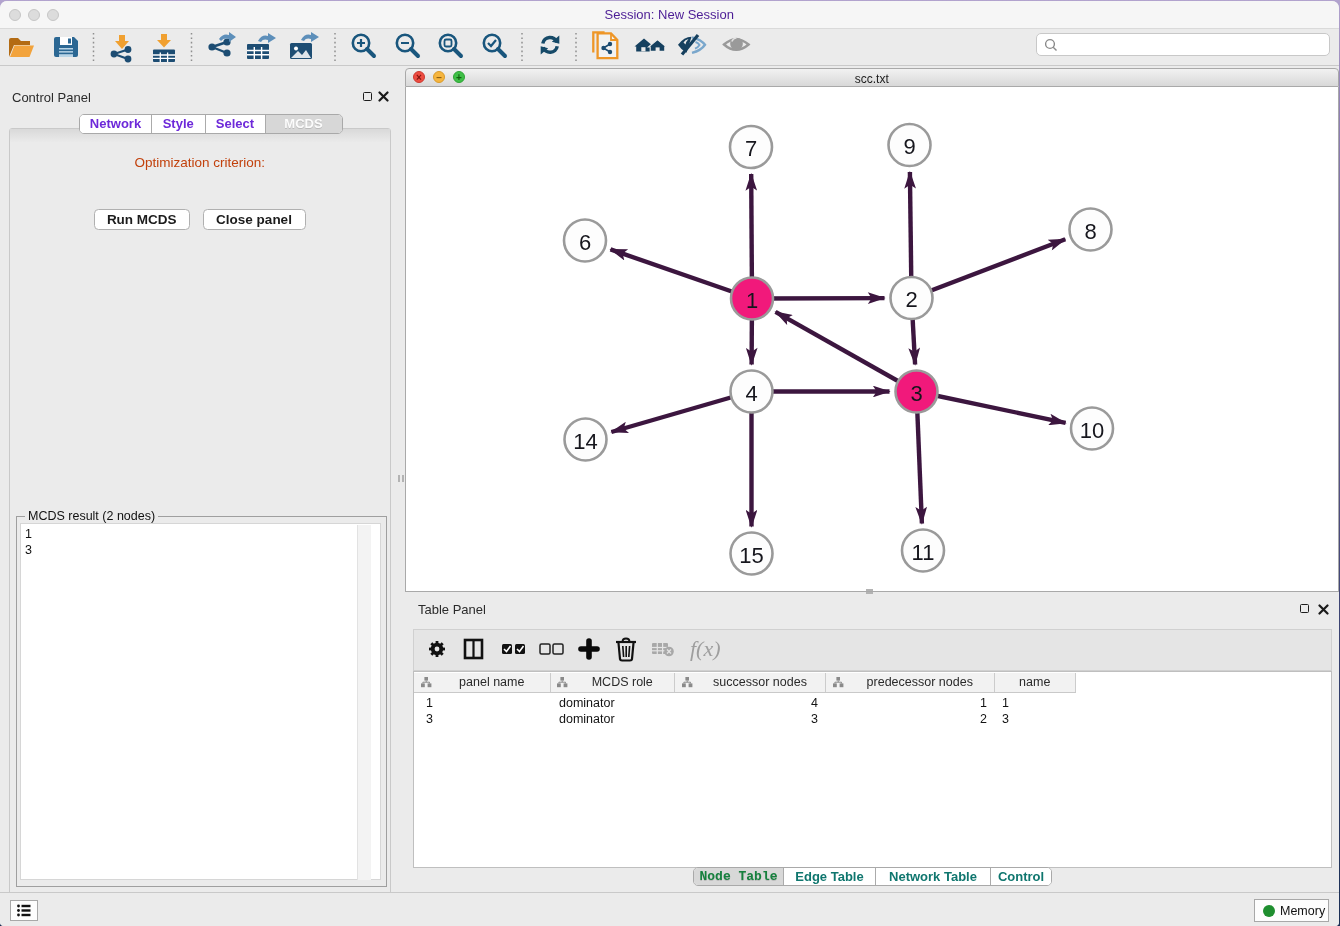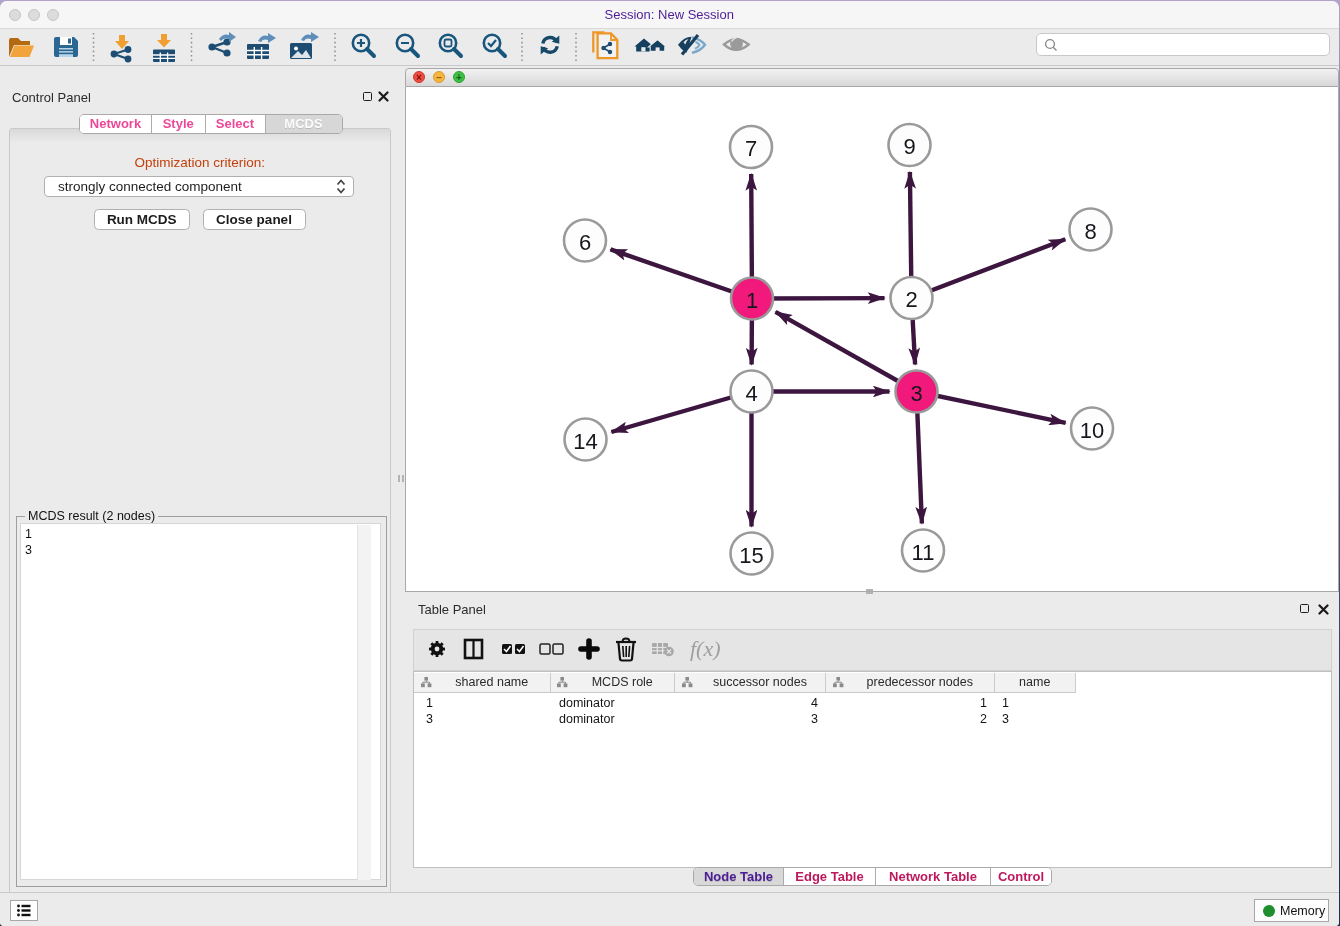--- a/index.html
+++ b/index.html
@@ -15,21 +15,21 @@
   #wtitle{position:absolute;top:6px;left:0;width:100%;text-align:center;font-size:13px;color:#4c1d95;}
   
   #toolbar{left:0;top:28px;width:100%;height:36px;background:#ebebeb;border-bottom:1px solid #c9c9c9;}
   #search{position:absolute;left:1036px;top:4px;width:292px;height:21px;background:#fff;
      border:1px solid #c8c8c8;border-radius:5px;}
   
   #cpanel{left:0;top:82px;width:392px;height:826px;background:#ebebeb;}
   #cp-title{position:absolute;left:12px;top:7px;font-size:13px;color:#2b2b2b;}
   .winbtn-sq{position:absolute;width:9px;height:9px;border:1.6px solid #1c1c1c;border-radius:1.5px;box-sizing:border-box;}
   #cp-tabs{position:absolute;left:79px;top:31px;height:18px;display:flex;border:1px solid #a9a9a9;border-radius:5px;overflow:hidden;background:#fff;z-index:3;}
-  .tabseg{height:18px;line-height:18px;text-align:center;font-size:13px;font-weight:700;color:#ec4899;border-right:1px solid #ababab;background:#fff;}
+  .tabseg{height:18px;line-height:18px;text-align:center;font-size:13px;font-weight:700;color:#6d28d9;border-right:1px solid #ababab;background:#fff;}
   .tabseg:last-child{border-right:none;}
   .tabseg.sel{background:#d7d7d7;color:#fcfcfc;text-shadow:0 1px 0 #bbb;}
   #cp-pane{position:absolute;left:9px;top:45px;width:381.5px;height:770px;background:#ebebeb;
      border:1px solid #c9c9c9;border-radius:3px;box-sizing:border-box;}
   #cp-pane .shade{position:absolute;left:0;top:0;width:100%;height:13px;background:linear-gradient(#d9d9d9,#eaeaea);}
   #opt-label{position:absolute;left:0;top:26px;width:100%;text-align:center;font-size:13.5px;color:#c2410c;}
   #selbox{position:absolute;left:34px;top:47px;width:310px;height:21px;background:#fff;border:1px solid #b0b0b0;border-radius:4px;box-sizing:border-box;}
   #selbox span{position:absolute;left:13px;top:2px;font-size:13.5px;color:#1d1d1d;}
   .btn{position:absolute;height:21px;background:#fff;border:1px solid #b0b0b0;border-radius:4.5px;box-sizing:border-box;
        font-size:13.5px;font-weight:600;color:#1c1c1c;text-align:center;line-height:19px;}
@@ -51,23 +51,23 @@
   #tpanel{left:392px;top:597px;width:948px;height:295px;background:#ebebeb;padding-left:33px;}
   #tp-title{position:absolute;left:26px;top:4px;font-size:13px;color:#2b2b2b;}
   #tp-toolbar{position:absolute;left:21px;top:31px;width:919px;height:42px;background:#e5e5e5;border:1px solid #d0d0d0;box-sizing:border-box;}
   #tp-table{position:absolute;left:21px;top:73px;width:919px;height:197px;background:#fff;border:1px solid #bfbfbf;box-sizing:border-box;}
   #thead{position:absolute;left:0;top:1px;width:662px;height:19px;background:#f2f2f2;border-bottom:1px solid #c9c9c9;}
   .hcol{position:absolute;top:0;height:19px;border-right:1px solid #cccccc;box-sizing:border-box;}
   .hcol span{position:absolute;width:100%;text-align:center;top:2px;font-size:12.5px;color:#2a2a2a;}
   .cell{position:absolute;font-size:12.5px;color:#141414;}
   
   #btabs{position:absolute;left:301px;top:269px;height:17px;display:flex;border:1px solid #a9a9a9;border-radius:5px;overflow:hidden;background:#fff;}
-  .btab{height:17px;line-height:17px;text-align:center;font-size:13px;font-weight:700;color:#be185d;border-right:1px solid #ababab;background:#fff;}
+  .btab{height:17px;line-height:17px;text-align:center;font-size:13px;font-weight:700;color:#0f766e;border-right:1px solid #ababab;background:#fff;}
   .btab:last-child{border-right:none;}
-  .btab.sel{background:#d8d8d8;color:#4c1d95;text-shadow:0 1px 0 #bbb;}
+  .btab.sel{background:#d8d8d8;color:#15803d;text-shadow:0 1px 0 #bbb;font-family:Liberation Mono, monospace;}
   
   #statusbar{left:0;top:891px;width:100%;height:35px;background:#ebebeb;border-top:1px solid #c9c9c9;}
   #listbtn{position:absolute;left:10px;top:7px;width:28px;height:21px;background:#fdfdfd;border:1px solid #a8a8a8;box-sizing:border-box;}
   #membtn{position:absolute;left:1254px;top:5.5px;width:75px;height:23px;background:#fdfdfd;border:1px solid #a8a8a8;box-sizing:border-box;}
   #membtn .dot{position:absolute;left:8px;top:5px;width:12px;height:12px;border-radius:50%;background:#1e8e2e;}
   #membtn span{position:absolute;left:25px;top:4px;font-size:12.5px;color:#111;}
   .divdot{position:absolute;background:#b3b3b3;}
 </style></head>
 <body>
 <div id="desktop" class="abs"></div>
@@ -229,45 +229,39 @@
     </svg>
     <div id="cp-tabs">
       <div class="tabseg" style="width:71px;">Network</div>
       <div class="tabseg" style="width:52.5px;">Style</div>
       <div class="tabseg" style="width:59px;">Select</div>
       <div class="tabseg sel" style="width:76px;">MCDS</div>
     </div>
     <div id="cp-pane">
       <div class="shade"></div>
       <div id="opt-label">Optimization criterion:</div>
-      <div id="selbox">
-          <span>strongly connected component</span>
-        <svg width="12" height="15" style="position:absolute;right:6px;top:2px;" viewBox="0 0 12 15">
-          <path d="M2.5,5.5 L6,1.5 L9.5,5.5" fill="none" stroke="#444" stroke-width="1.8"></path>
-          <path d="M2.5,9.5 L6,13.5 L9.5,9.5" fill="none" stroke="#444" stroke-width="1.8"></path>
-        </svg>
-      </div>
       <div class="btn" style="left:84px;top:80px;width:95.5px;">Run MCDS</div>
       <div class="btn" style="left:192.5px;top:80px;width:103px;">Close panel</div>
       <div id="fieldset">
         <div id="fs-legend">MCDS result (2 nodes)</div>
         <div id="fs-white">
           <div class="val" style="top:3px;">1</div>
           <div class="val" style="top:19px;">3</div>
           <div id="fs-scroll"></div>
         </div>
       </div>
     </div>
   </div>
 
   <div id="netwin" class="abs">
     <div id="net-title">
       <div class="light" style="left:7px;background:#ee4c41;border:1px solid #ca3a31;color:#7e120c;">×</div>
       <div class="light" style="left:27px;background:#f6b53e;border:1px solid #d99b2b;color:#8a5d11;">–</div>
       <div class="light" style="left:47px;background:#3fbf47;border:1px solid #2da335;color:#12610f;">+</div>
+      <span>scc.txt</span>
     </div>
     <div id="net-canvas">
       <svg width="931" height="503" viewBox="0 0 931 503" style="position:absolute;left:0;top:0;">
         <defs>
           <marker id="arr" viewBox="0 0 13 8" refX="12.2" refY="4" markerWidth="4.32" markerHeight="2.66" orient="auto-start-reverse">
             <path d="M0.8,0 L13,4 L0.8,8 L3.4,4 Z" fill="#3c163f"></path>
           </marker>
         </defs>
         <g stroke="#3c163f" stroke-width="4.4">
           <line x1="346" y1="211.5" x2="345.2" y2="87" marker-end="url(#arr)"></line>
@@ -377,21 +371,21 @@
           <line x1="248.6" y1="13" x2="248.6" y2="24" stroke="#e5e5e5" stroke-width="1.2"></line>
           <circle cx="255" cy="21.5" r="4.8"></circle>
           <path d="M253,19.5 L257,23.5 M257,19.5 L253,23.5" stroke="#e5e5e5" stroke-width="1.3"></path>
         </g>
       </svg>
       <div style="position:absolute;left:276px;top:6px;font-family:'Liberation Serif',serif;font-style:italic;font-size:22px;color:#9e9e9e;">f(x)</div>
     </div>
     <div id="tp-table">
       <div id="thead">
         <div class="hcol" style="left:0;width:136.5px;">
-            <span style="padding-left:10px;">shared name</span>
+            <span style="padding-left:10px;">panel name</span>
           </div>
         <div class="hcol" style="left:136.5px;width:124.5px;">
             <span style="padding-left:10px;">MCDS role</span>
           </div>
         <div class="hcol" style="left:261px;width:151px;">
             <span style="padding-left:10px;">successor nodes</span>
           </div>
         <div class="hcol" style="left:412px;width:168.5px;">
             <span style="padding-left:10px;">predecessor nodes</span>
           </div>

